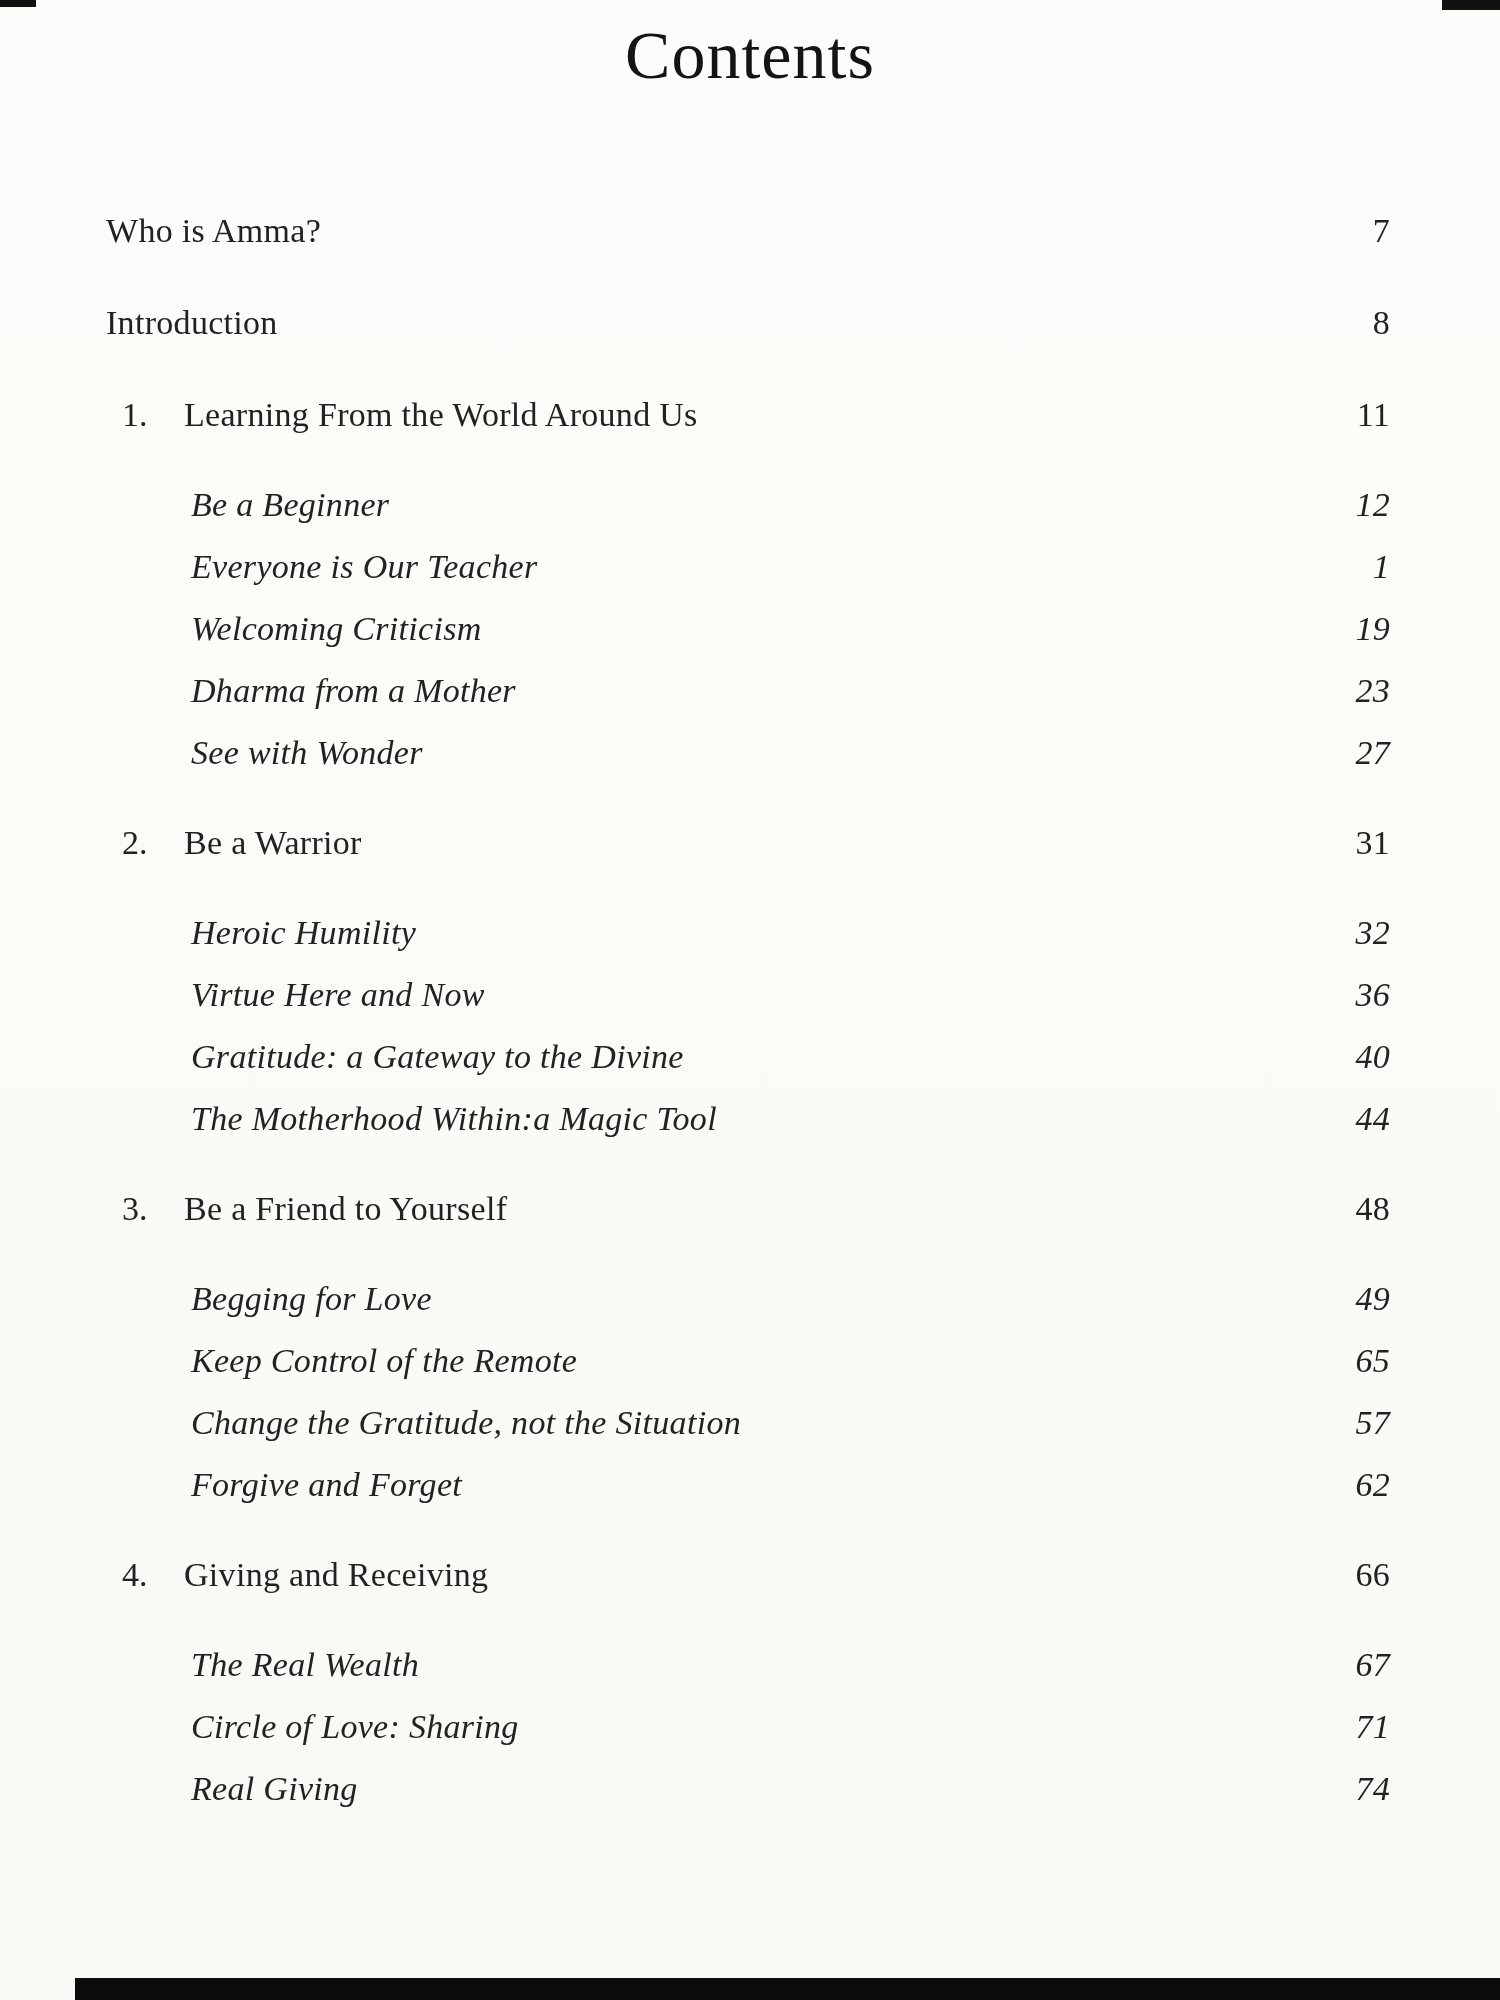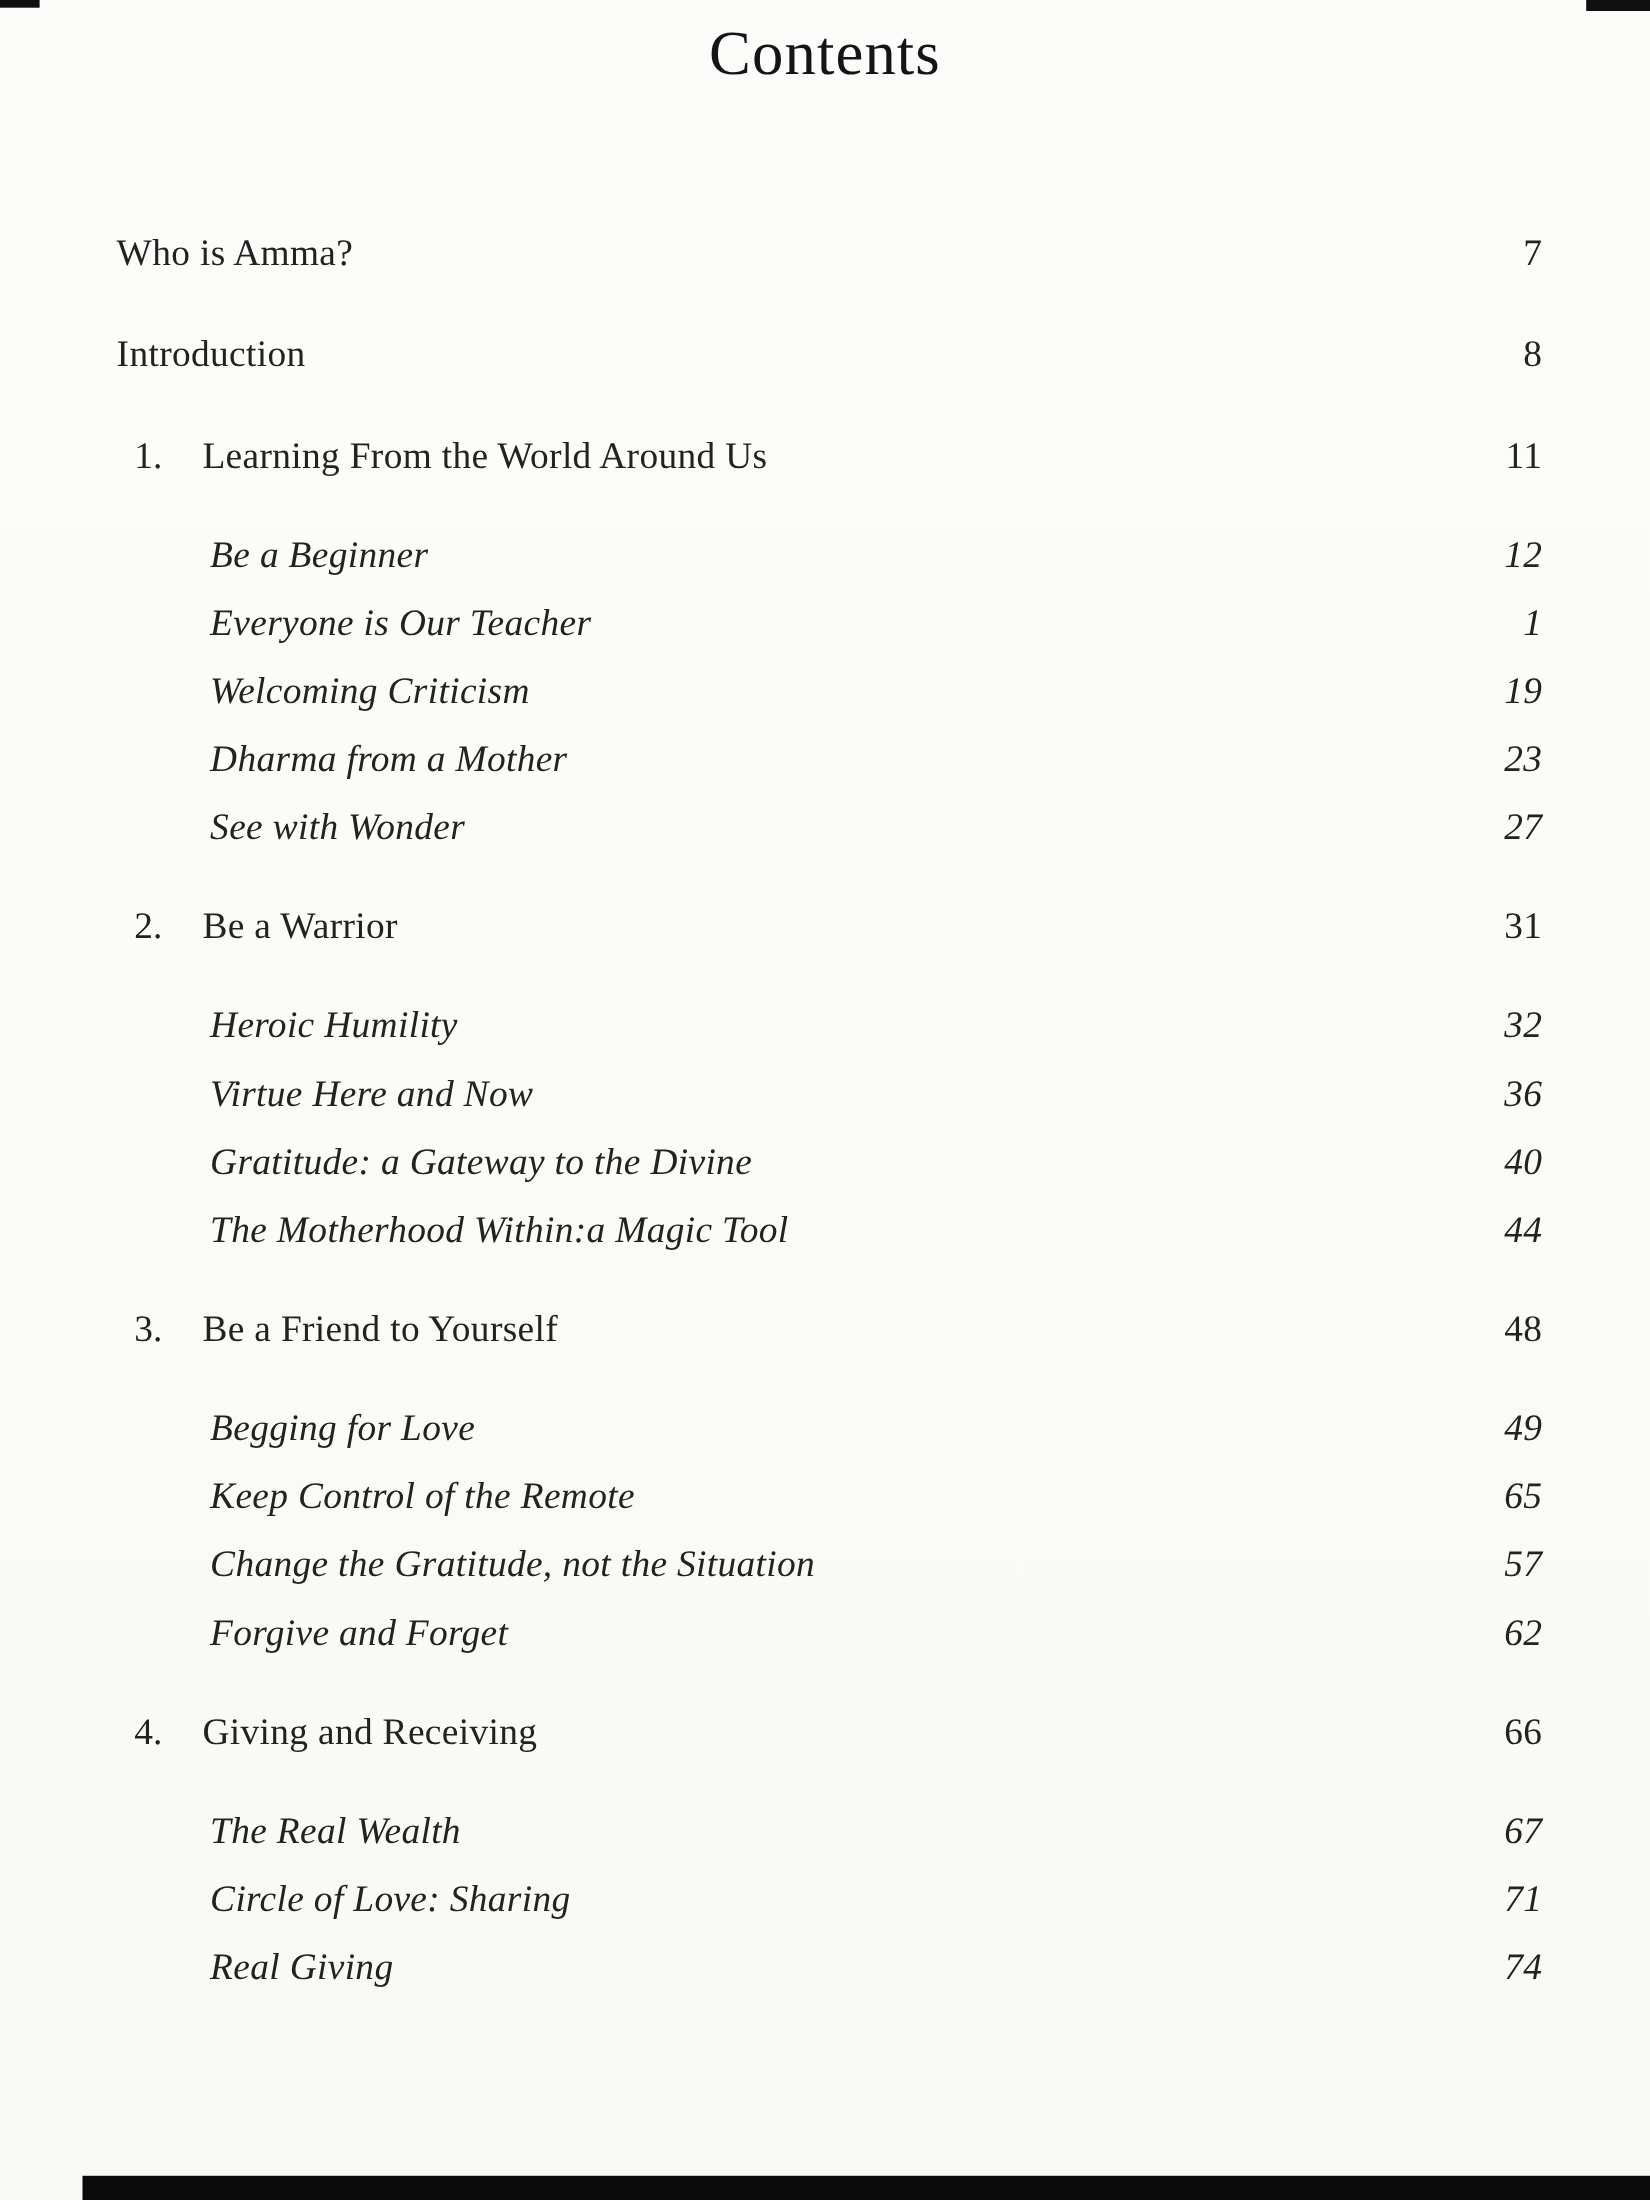--- a/index.html
+++ b/index.html
@@ -16,30 +16,30 @@
     color: #1e1e1e;
   }
   .page {
     position: absolute;
     inset: 0;
     background: linear-gradient(180deg, #fcfcfa 0%, #fafaf6 60%, #f8f8f4 100%);
   }
   .page-title {
     margin: 16px 0 0 0;
     text-align: center;
-    font-size: 57px;
+    font-size: 68px;
     font-weight: 400;
     letter-spacing: 1px;
     color: #141414;
   }
   .toc {
     position: absolute;
     top: 200px;
     left: 106px;
-    right: 98px;
+    right: 110px;
   }
   .row {
     display: flex;
     align-items: baseline;
     font-size: 34px;
     line-height: 62px;
     color: #222;
   }
   .row .t {
     flex: 1;

